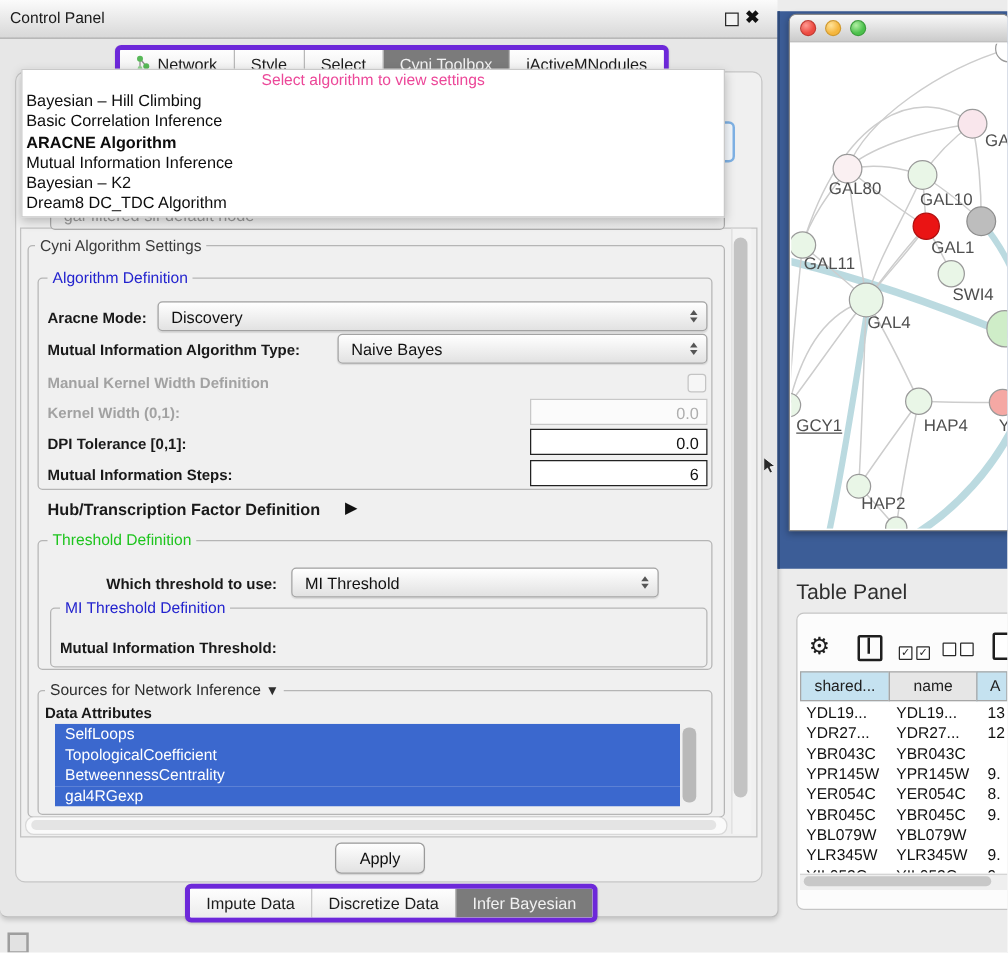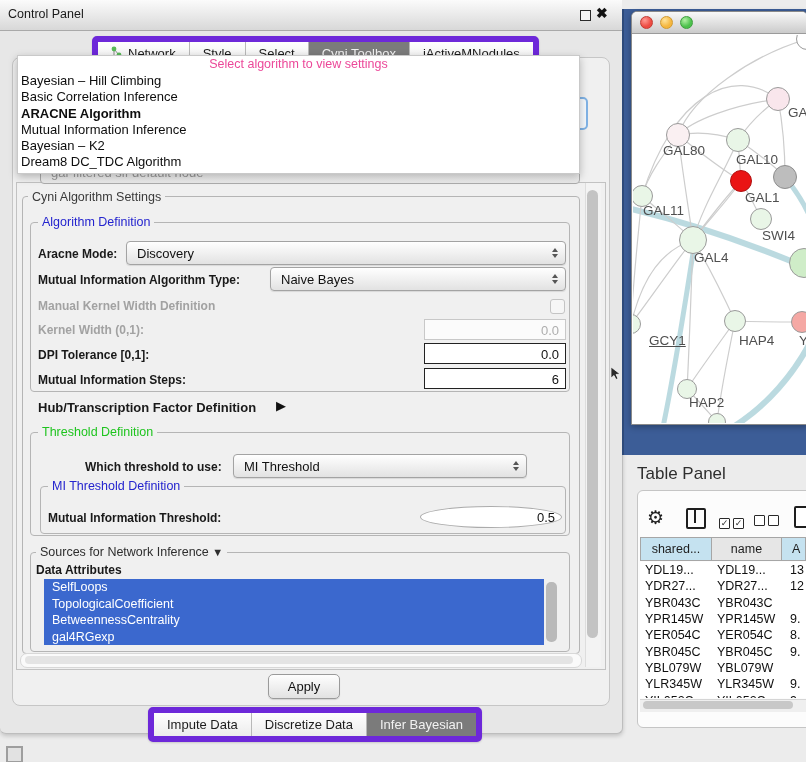--- a/index.html
+++ b/index.html
@@ -4,21 +4,21 @@
 <style>
   html,body{margin:0;padding:0}
   .screen{position:relative;width:806px;height:762px;background:#ECECEC;font-family:"Liberation Sans",sans-serif;overflow:hidden}
   .a{position:absolute}
   
   .cp-window{left:0;top:0;width:622px;height:733px;background:#E7E7E7;border-right:1px solid #BDBDBD;border-bottom:1px solid #BDBDBD;border-radius:0 0 6px 6px;box-shadow:0 2px 4px rgba(0,0,0,.18)}
   .cp-titlebar{left:0;top:0;width:701px;height:30px;background:linear-gradient(#FBFBFB,#D8D8D8);border-bottom:1px solid #A9A9A9}
   .cp-title{left:8px;top:7px;font-size:12.5px;color:#1A1A1A}
   .float-icon{left:580px;top:10px;width:9px;height:9px;border:1.6px solid #2A2A2A;background:#F4F4F4}
   .close-icon{left:596px;top:5px;font-size:14px;font-weight:bold;color:#111}
-  .segbar{display:flex;height:23px;border:6px solid #6d28d9;border-radius:5px;overflow:hidden;background:#FDFDFD;box-shadow:0 1px 2px rgba(0,0,0,.15)}
+  .segbar{display:flex;height:23px;border:4px solid #6d28d9;border-radius:5px;overflow:hidden;background:#FDFDFD;box-shadow:0 1px 2px rgba(0,0,0,.15)}
   .seg{display:flex;align-items:center;gap:5px;padding:0 13px;font-size:13px;color:#1C1C1C;border-right:1px solid #B8B8B8;background:linear-gradient(#FEFEFE,#ECECEC);white-space:nowrap}
   .seg:last-child{border-right:none}
   .seg.sel{background:#7B7B7B;color:#F2F2F2}
   .outer-panel{left:12px;top:57px;width:596px;height:647px;background:#F0F0F0;border:1px solid #C6C6C6;border-radius:8px}
   
   .bg-combo{left:40px;top:160px;width:540px;height:24px;border:1px solid #ACACAC;border-radius:4px;background:linear-gradient(#FFFFFF,#E9E9E9);color:#9B9B9B;font-size:13px;line-height:24px;padding-left:10px;box-sizing:border-box;z-index:1}
   .focus-ring{left:552px;top:97px;width:32px;height:29px;border:2px solid #7FB2E5;border-radius:5px;background:#F4F8FC;z-index:2}
   
   .popup{left:17px;top:55px;width:561px;height:117px;background:#FFFFFF;border:1px solid #C9C9C9;box-shadow:0 3px 8px rgba(0,0,0,.25);z-index:5}
   .pop-head{height:17px;line-height:17px;text-align:center;color:#ec4899;font-size:12.5px}
@@ -189,21 +189,20 @@
       <span>MI Threshold</span>
       <span class="arrows">
           <span class="tri-up"></span>
           <span class="tri-down"></span>
         </span>
     </div>
 
     <div class="a group" style="left:40px;top:486px;width:524px;height:46px;"></div>
     <div class="a glabel" style="left:48px;top:479px;color:#2323CE;">MI Threshold Definition</div>
     <div class="a flabel" style="left:48px;top:511px;">Mutual Information Threshold:</div>
-    <div class="a field light" style="left:420px;top:506px;width:142px;height:22px;">0.5</div>
 
     <div class="a group" style="left:30px;top:552px;width:538px;height:98px;"></div>
     <div class="a glabel" style="left:36px;top:545px;color:#2E2E2E;"><span>Sources for Network Inference</span> <span style="font-size:11px;">▼</span></div>
     <div class="a flabel" style="left:36px;top:563px;">Data Attributes</div>
     <div class="a attr-list" style="left:44px;top:579px;width:500px;height:69px;">
         <div class="attr-item">SelfLoops</div>
         <div class="attr-item">TopologicalCoefficient</div>
         <div class="attr-item">BetweennessCentrality</div>
         <div class="attr-item">gal4RGexp</div>
       </div>
@@ -293,21 +292,21 @@
           <div class="node" style="left: 75px; top: 378px; width: 18px; height: 18px; background: rgb(233, 246, 231);"></div>
         </div>
       <div>
           <span class="nlabel" style="left: 155px; top: 70px;">GAL</span>
           <span class="nlabel" style="left: 30px; top: 108px;">GAL80</span>
           <span class="nlabel" style="left: 103px; top: 117px;">GAL10</span>
           <span class="nlabel" style="left: 112px; top: 155px;">GAL1</span>
           <span class="nlabel" style="left: 10px; top: 168px;">GAL11</span>
           <span class="nlabel" style="left: 129px; top: 193px;">SWI4</span>
           <span class="nlabel" style="left: 61px; top: 215px;">GAL4</span>
-          <span class="nlabel" style="left: 16px; top: 298px; text-decoration: underline;">GCY1</span>
+          <span class="nlabel" style="left: 4px; top: 298px; text-decoration: underline;">GCY1</span>
           <span class="nlabel" style="left: 106px; top: 298px;">HAP4</span>
           <span class="nlabel" style="left: 166px; top: 298px;">Y</span>
           <span class="nlabel" style="left: 56px; top: 360px;">HAP2</span>
         </div>
     </div>
   </div>
 
   <div class="a cursor">
     <svg width="9" height="13" viewBox="0 0 9 13">
         <polygon points="0,0 0,11 3,8.5 5,12.5 7,11.5 5,7.5 9,7" fill="#2A2A2A" stroke="#FFFFFF" stroke-width="0.7"></polygon>

